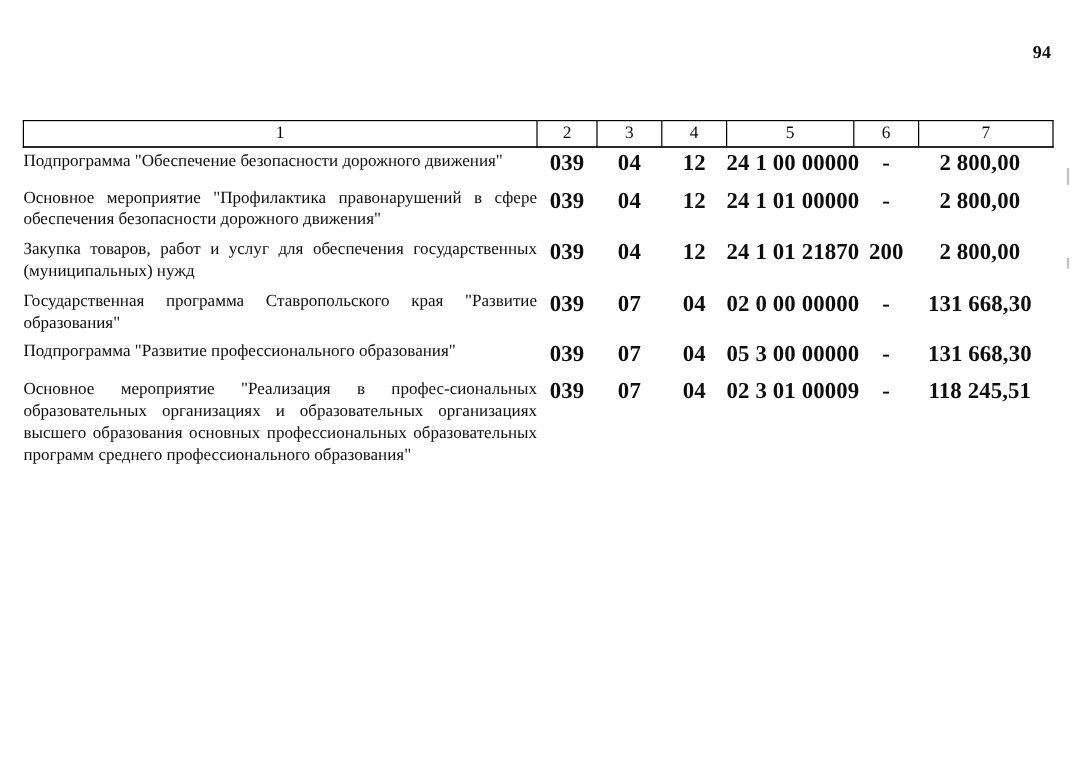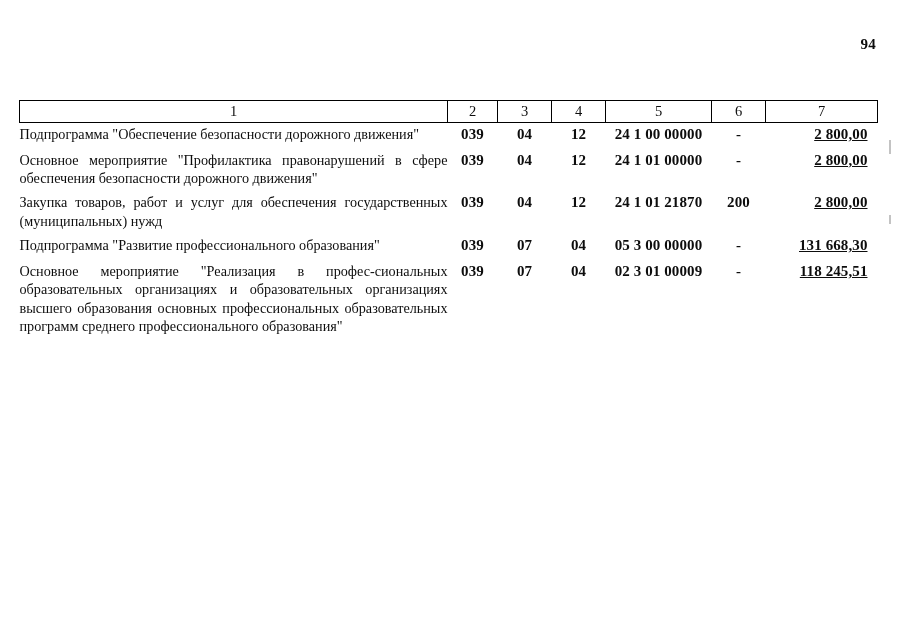--- a/index.html
+++ b/index.html
@@ -79,29 +79,28 @@
     hyphens: manual;
   }
   
   td.col-text.no-justify {
     text-align: left;
   }
 
   td.col-num {
     text-align: center;
     font-weight: 700;
-    font-size: 15px;
+    font-size: 19px;
     letter-spacing: 0.1px;
     white-space: nowrap;
     margin-top: 46px;
   }
   td.col-num.col-amount {
-    text-align: right;
+    text-align: center;
     padding-right: 10px;
-    text-decoration: underline;
   }
   td.col-num.col-dash {
     font-weight: 700;
   }
 
   
   .margin-speck {
     position: absolute;
     width: 2px;
     background: #b9b9b9;
@@ -160,20 +159,29 @@
         <tr>
           <td class="col-text">Закупка  товаров,  работ  и  услуг  для  обеспечения государственных (муниципальных) нужд</td>
           <td class="col-num">039</td>
           <td class="col-num">04</td>
           <td class="col-num">12</td>
           <td class="col-num">24 1 01 21870</td>
           <td class="col-num col-dash">200</td>
           <td class="col-num col-amount">2 800,00</td>
         </tr>
         <tr>
+          <td class="col-text">Государственная программа Ставропольского края "Развитие образования"</td>
+          <td class="col-num">039</td>
+          <td class="col-num">07</td>
+          <td class="col-num">04</td>
+          <td class="col-num">02 0 00 00000</td>
+          <td class="col-num col-dash">-</td>
+          <td class="col-num col-amount">131 668,30</td>
+        </tr>
+        <tr>
           <td class="col-text no-justify">Подпрограмма "Развитие профессионального образования"</td>
           <td class="col-num">039</td>
           <td class="col-num">07</td>
           <td class="col-num">04</td>
           <td class="col-num">05 3 00 00000</td>
           <td class="col-num col-dash">-</td>
           <td class="col-num col-amount">131 668,30</td>
         </tr>
         <tr>
           <td class="col-text">Основное  мероприятие  "Реализация  в  профес-сиональных  образовательных  организациях  и образовательных  организациях  высшего  образования основных  профессиональных  образовательных  программ среднего профессионального образования"</td>

